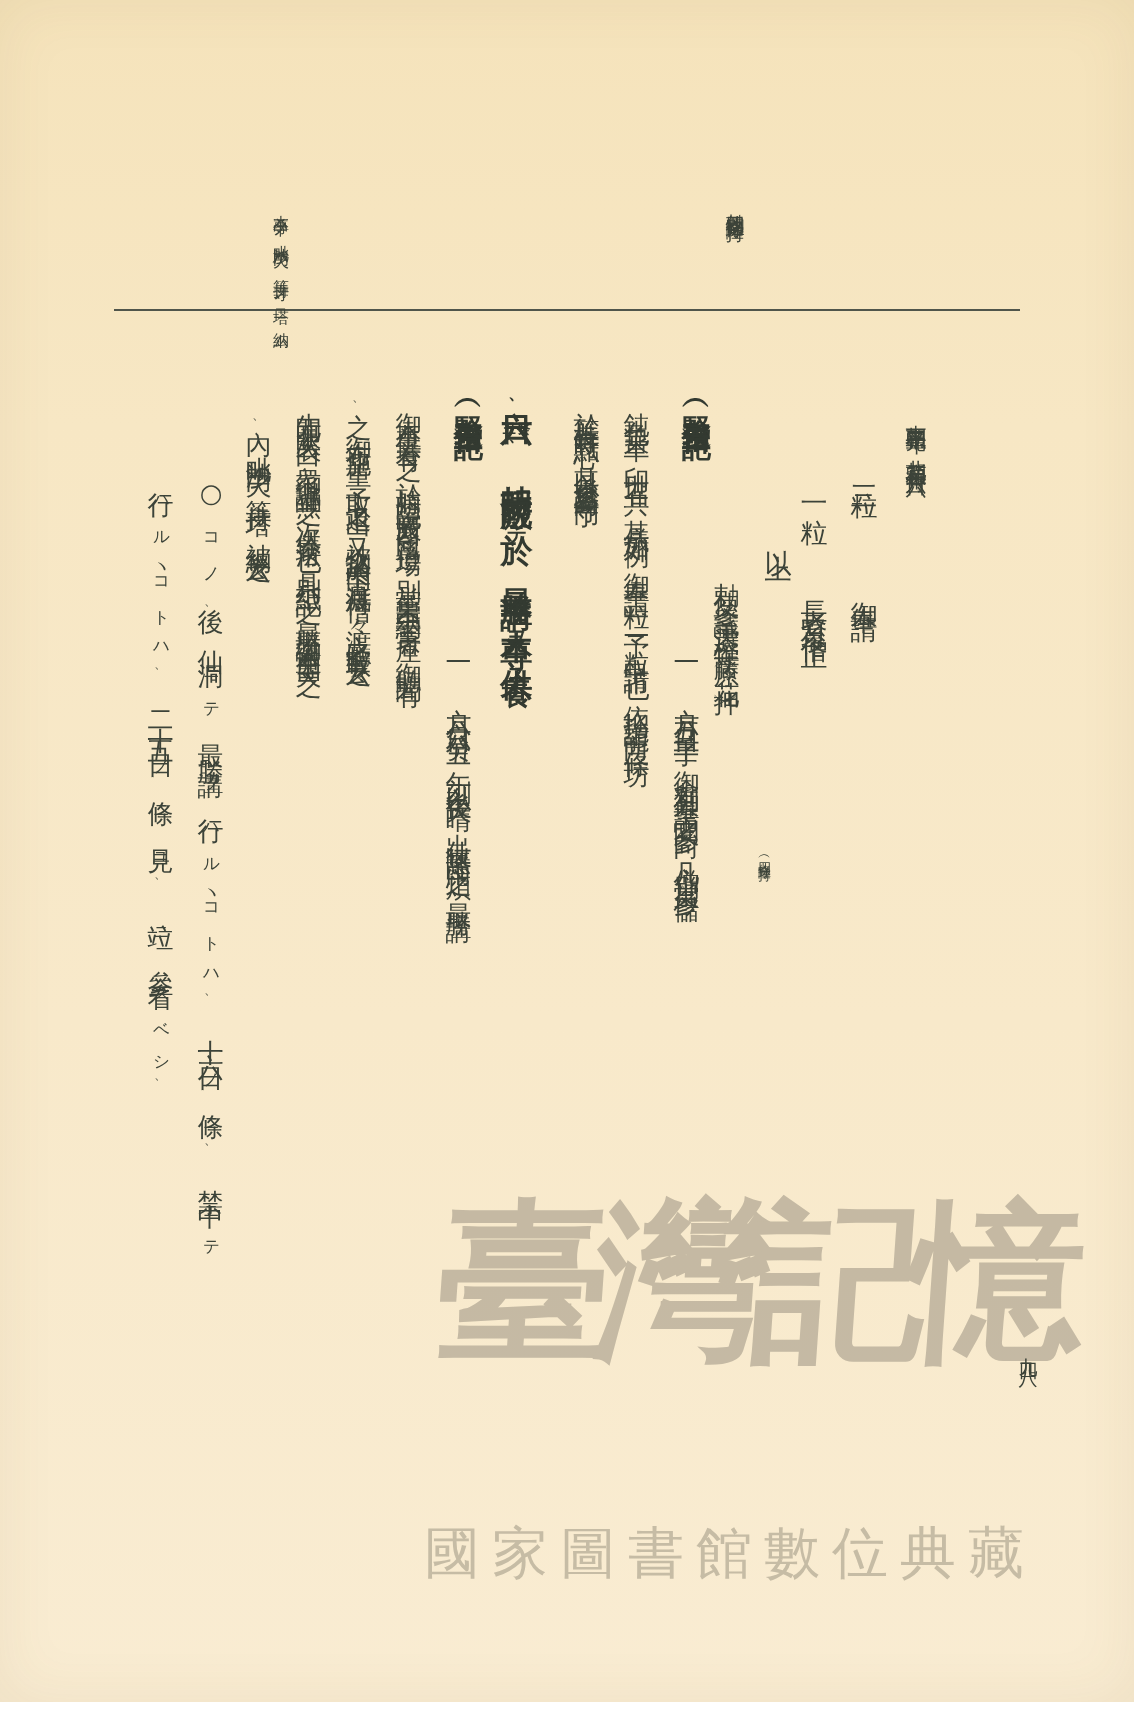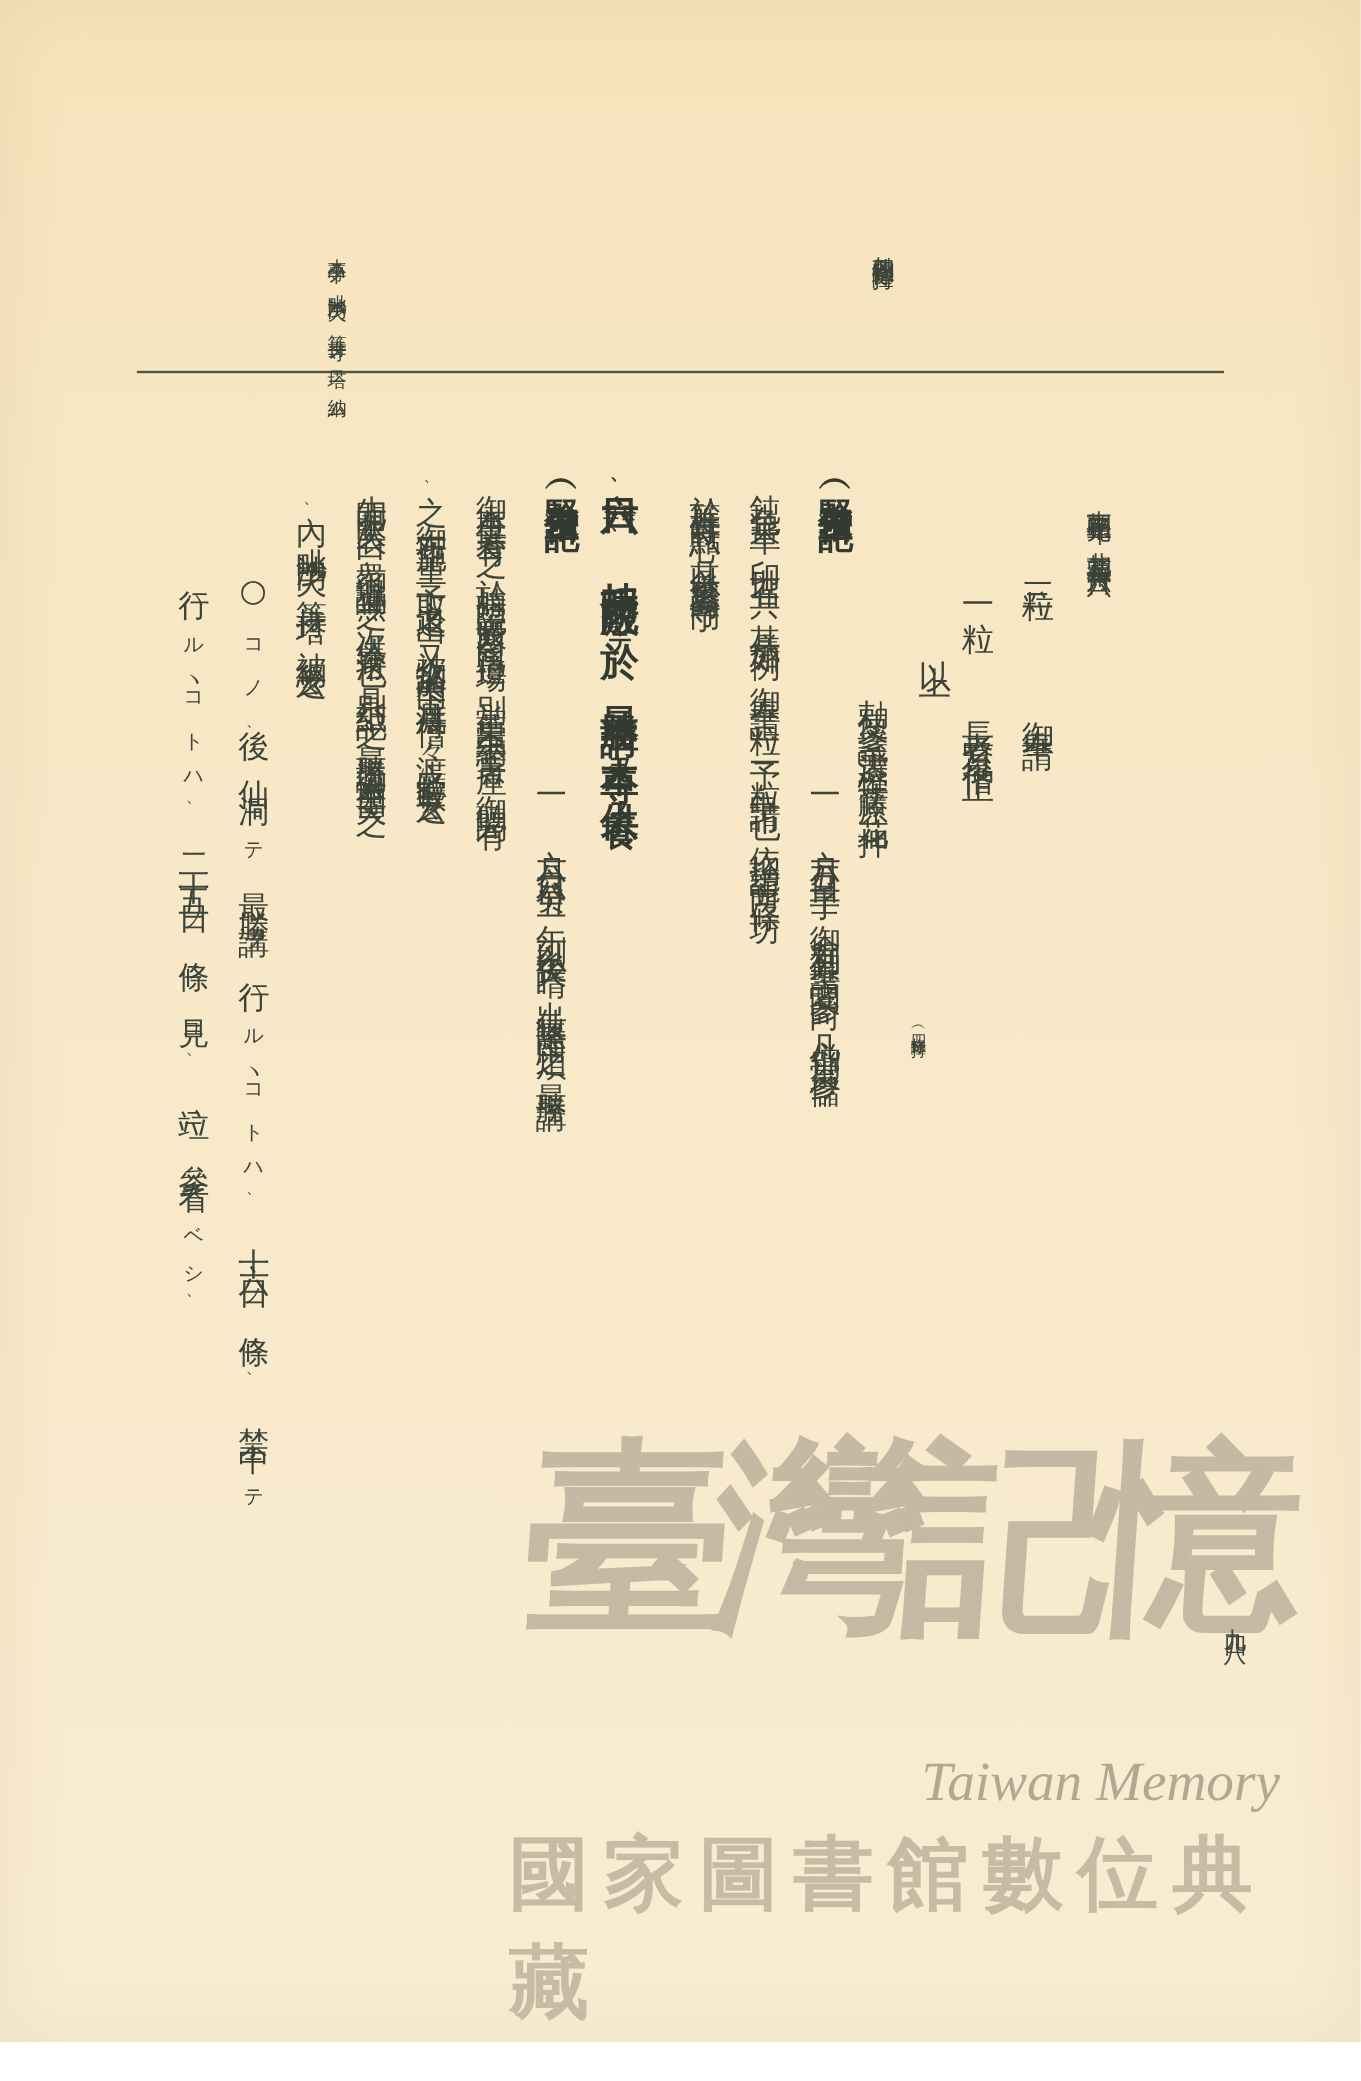--- a/index.html
+++ b/index.html
@@ -44,21 +44,21 @@
   }
   #wm-latin{
     left:768px;top:1458px;
     font-size:46px;font-style:italic;
     color:#968e7c;opacity:0.72;
     font-family:"Liberation Serif","DejaVu Serif",serif;
     z-index:6;
   }
   #wm-line{
     left:424px;top:1516px;
-    font-size:67px;font-weight:bold;letter-spacing:12px;
+    font-size:56px;font-weight:normal;letter-spacing:12px;
     color:#a39b87;opacity:0.58;
     font-family:"DejaVu Sans","Liberation Sans",sans-serif;
     z-index:6;
   }
 </style>
 </head>
 <body>
 
 <div id="paper">
   <div class="rule" style="left:114px;top:309px;width:906px;height:2px;"></div>
@@ -82,15 +82,14 @@
       <div class="vcol" style="right: 710px; top: 392px; font-size: 26px; letter-spacing: 7px;"><span>御</span><span>本</span><span>尊</span><span>供</span><span>養</span><span>有</span><span>之</span><span class="punc">、</span><span>於</span><span>持</span><span>明</span><span>院</span><span>寢</span><span>殿</span><span>西</span><span>向</span><span>爲</span><span>道</span><span>場</span><span class="punc">、</span><span>別</span><span>當</span><span>葉</span><span>室</span><span>中</span><span>納</span><span>言</span><span>著</span><span>座</span><span class="punc">、</span><span>御</span><span>聽</span><span>聞</span><span>有</span></div>
       <div class="vcol" style="right: 760px; top: 392px; font-size: 26px; letter-spacing: 6px;"><span>之</span><span class="punc">、</span><span>御</span><span>布</span><span>施</span><span>一</span><span>重</span><span class="punc">、</span><span>予</span><span>取</span><span>之</span><span>退</span><span>出</span><span class="punc">、</span><span>又</span><span>被</span><span>物</span><span>於</span><span>中</span><span>門</span><span>下</span><span>直</span><span>渡</span><span>侍</span><span>僧</span><span class="punc">、</span><span>々</span><span>渡</span><span>之</span><span>廳</span><span>官</span><span>取</span><span>之</span><span>云</span><span>々</span><span class="punc">、</span></div>
       <div class="vcol" style="right: 810px; top: 392px; font-size: 26px; letter-spacing: 6px;"><span>先</span><span>開</span><span>眼</span><span>次</span><span>表</span><span>白</span><span class="punc">、</span><span>衆</span><span>御</span><span>諷</span><span>誦</span><span>無</span><span>之</span><span class="punc">、</span><span>次</span><span>供</span><span>養</span><span>法</span><span>也</span><span class="punc">、</span><span>具</span><span>別</span><span>紙</span><span>記</span><span>之</span><span class="punc">、</span><span>最</span><span>勝</span><span>講</span><span>御</span><span>本</span><span>尊</span><span>四</span><span>天</span><span>之</span></div>
       <div class="vcol" style="right: 860px; top: 410px; font-size: 26px; letter-spacing: 6px;"><span>內</span><span class="punc">、</span><span>毗</span><span>沙</span><span>門</span><span>天</span><span class="punc">、</span><span>等</span><span>持</span><span>塔</span><span class="kana">ヘ</span><span>被</span><span>納</span><span>之</span><span>云</span><span>々</span><span class="punc">、</span></div>
       <div class="vcol" style="right: 908px; top: 478px; font-size: 26px; letter-spacing: 14px;"><span>○</span><span class="kana">コ</span><span class="kana">ノ</span><span>後</span><span class="punc">、</span><span>仙</span><span>洞</span><span class="kana">ニ</span><span class="kana">テ</span><span>最</span><span>勝</span><span>講</span><span class="kana">ヲ</span><span>行</span><span class="kana">ハ</span><span class="kana">ル</span><span class="kana">ヽ</span><span class="kana">コ</span><span class="kana">ト</span><span class="kana">ハ</span><span class="punc">、</span><span>十</span><span>六</span><span>日</span><span class="kana">ノ</span><span>條</span><span class="kana">ニ</span><span class="punc">、</span><span>禁</span><span>中</span><span class="kana">ニ</span><span class="kana">テ</span></div>
       <div class="vcol" style="right: 958px; top: 472px; font-size: 26px; letter-spacing: 14px;"><span>行</span><span class="kana">ハ</span><span class="kana">ル</span><span class="kana">ヽ</span><span class="kana">コ</span><span class="kana">ト</span><span class="kana">ハ</span><span class="punc">、</span><span>二</span><span>十</span><span>五</span><span>日</span><span class="kana">ノ</span><span>條</span><span class="kana">ニ</span><span>見</span><span class="kana">ユ</span><span class="punc">、</span><span>竝</span><span class="kana">ニ</span><span>參</span><span>看</span><span class="kana">ス</span><span class="kana">ベ</span><span class="kana">シ</span><span class="punc">、</span></div>
       <div class="vcol raw ontop" style="right: 94px; top: 1342px; font-size: 19px; letter-spacing: 6px;"><span>九</span><span>四</span><span>八</span></div>
     </div>
 
   <div class="wm" id="wm-callig">臺灣記憶</div>
-  <div class="wm" id="wm-latin">Taiwan Memory</div>
   <div class="wm" id="wm-line">國家圖書館數位典藏</div>
 </div>
 
 </body></html>

